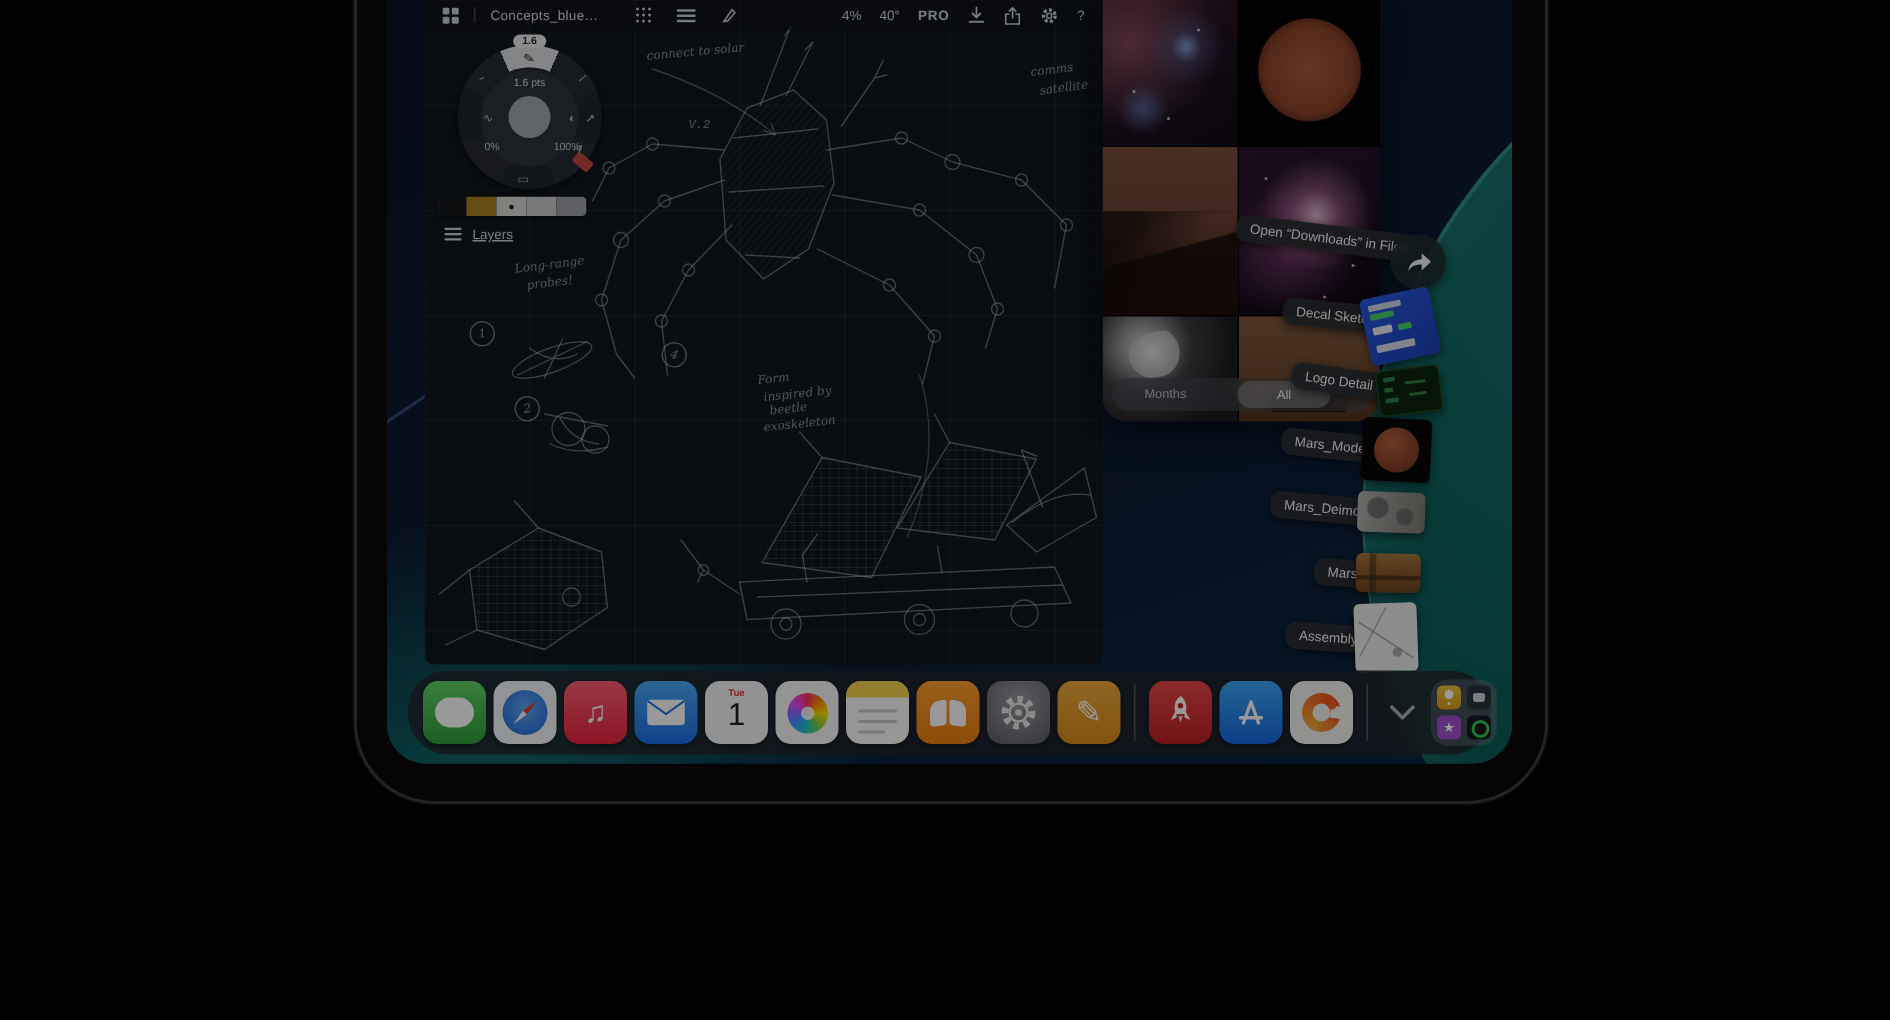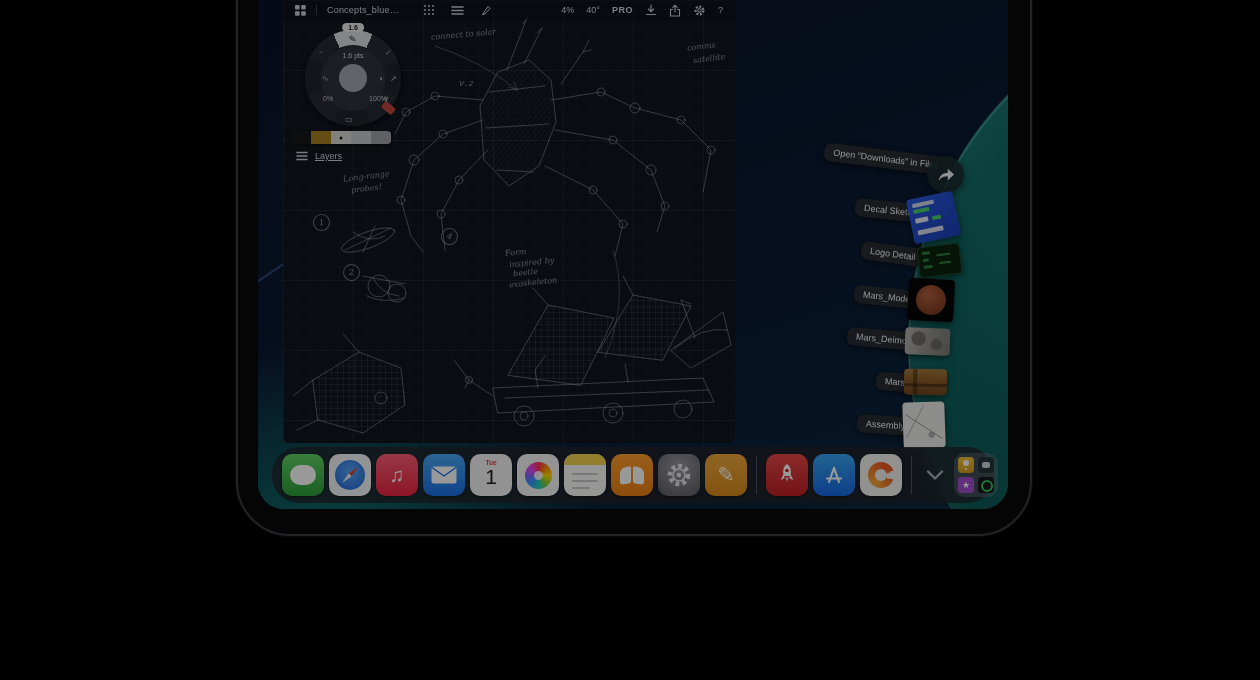--- a/index.html
+++ b/index.html
@@ -367,20 +367,44 @@
           <g stroke="#cdd2d7" stroke-width="1.5" stroke-linecap="round">
               <line x1="1" y1="1.5" x2="11" y2="1.5"></line>
               <line x1="1" y1="5" x2="11" y2="5"></line>
               <line x1="1" y1="8.5" x2="11" y2="8.5"></line>
             </g>
         </svg>
         <span>Layers</span>
       </div>
     </div>
 
+    <div class="photosapp">
+      <div class="pgrid">
+        <div class="ph ph-nebula1 pstars" title="Nebula">
+          <i style="left:70%;top:20%;"></i>
+            <i style="left:22%;top:62%;"></i>
+            <i style="left:48%;top:80%;"></i>
+          </div>
+        <div class="ph ph-mars" title="Mars globe"></div>
+        <div class="ph ph-marsland" title="Mars surface"></div>
+        <div class="ph ph-orion pstars" title="Orion nebula">
+          <i style="left:18%;top:18%;"></i>
+            <i style="left:80%;top:70%;"></i>
+            <i style="left:60%;top:88%;"></i>
+          </div>
+        <div class="ph ph-voyager" title="Spacecraft"></div>
+        <div class="ph ph-rover" title="Mars rover"></div>
+      </div>
+      <div class="pseg">
+        <span class="pseg-months">Months</span>
+        <span class="pseg-allpill">
+            <span class="pseg-all">All</span>
+          </span>
+      </div>
+    </div>
 
     <div class="draglayer">
       <div class="dlabel" style="left:566px;top:150px;transform:rotate(7deg);">Open “Downloads” in Files</div>
       <div class="share-circle">
         <svg width="18" height="16" viewBox="0 0 20 18">
           <path d="M12,6.5 V2 L19,8.5 L12,15 V10.5 C7,10.5 4,12 2,15.5 C2.5,10 6,6.8 12,6.5 Z" fill="#f0f2f4"></path>
         </svg>
       </div>
 
       <div class="dlabel" style="left:597px;top:202px;transform:rotate(6deg);">Decal Sketches</div>

